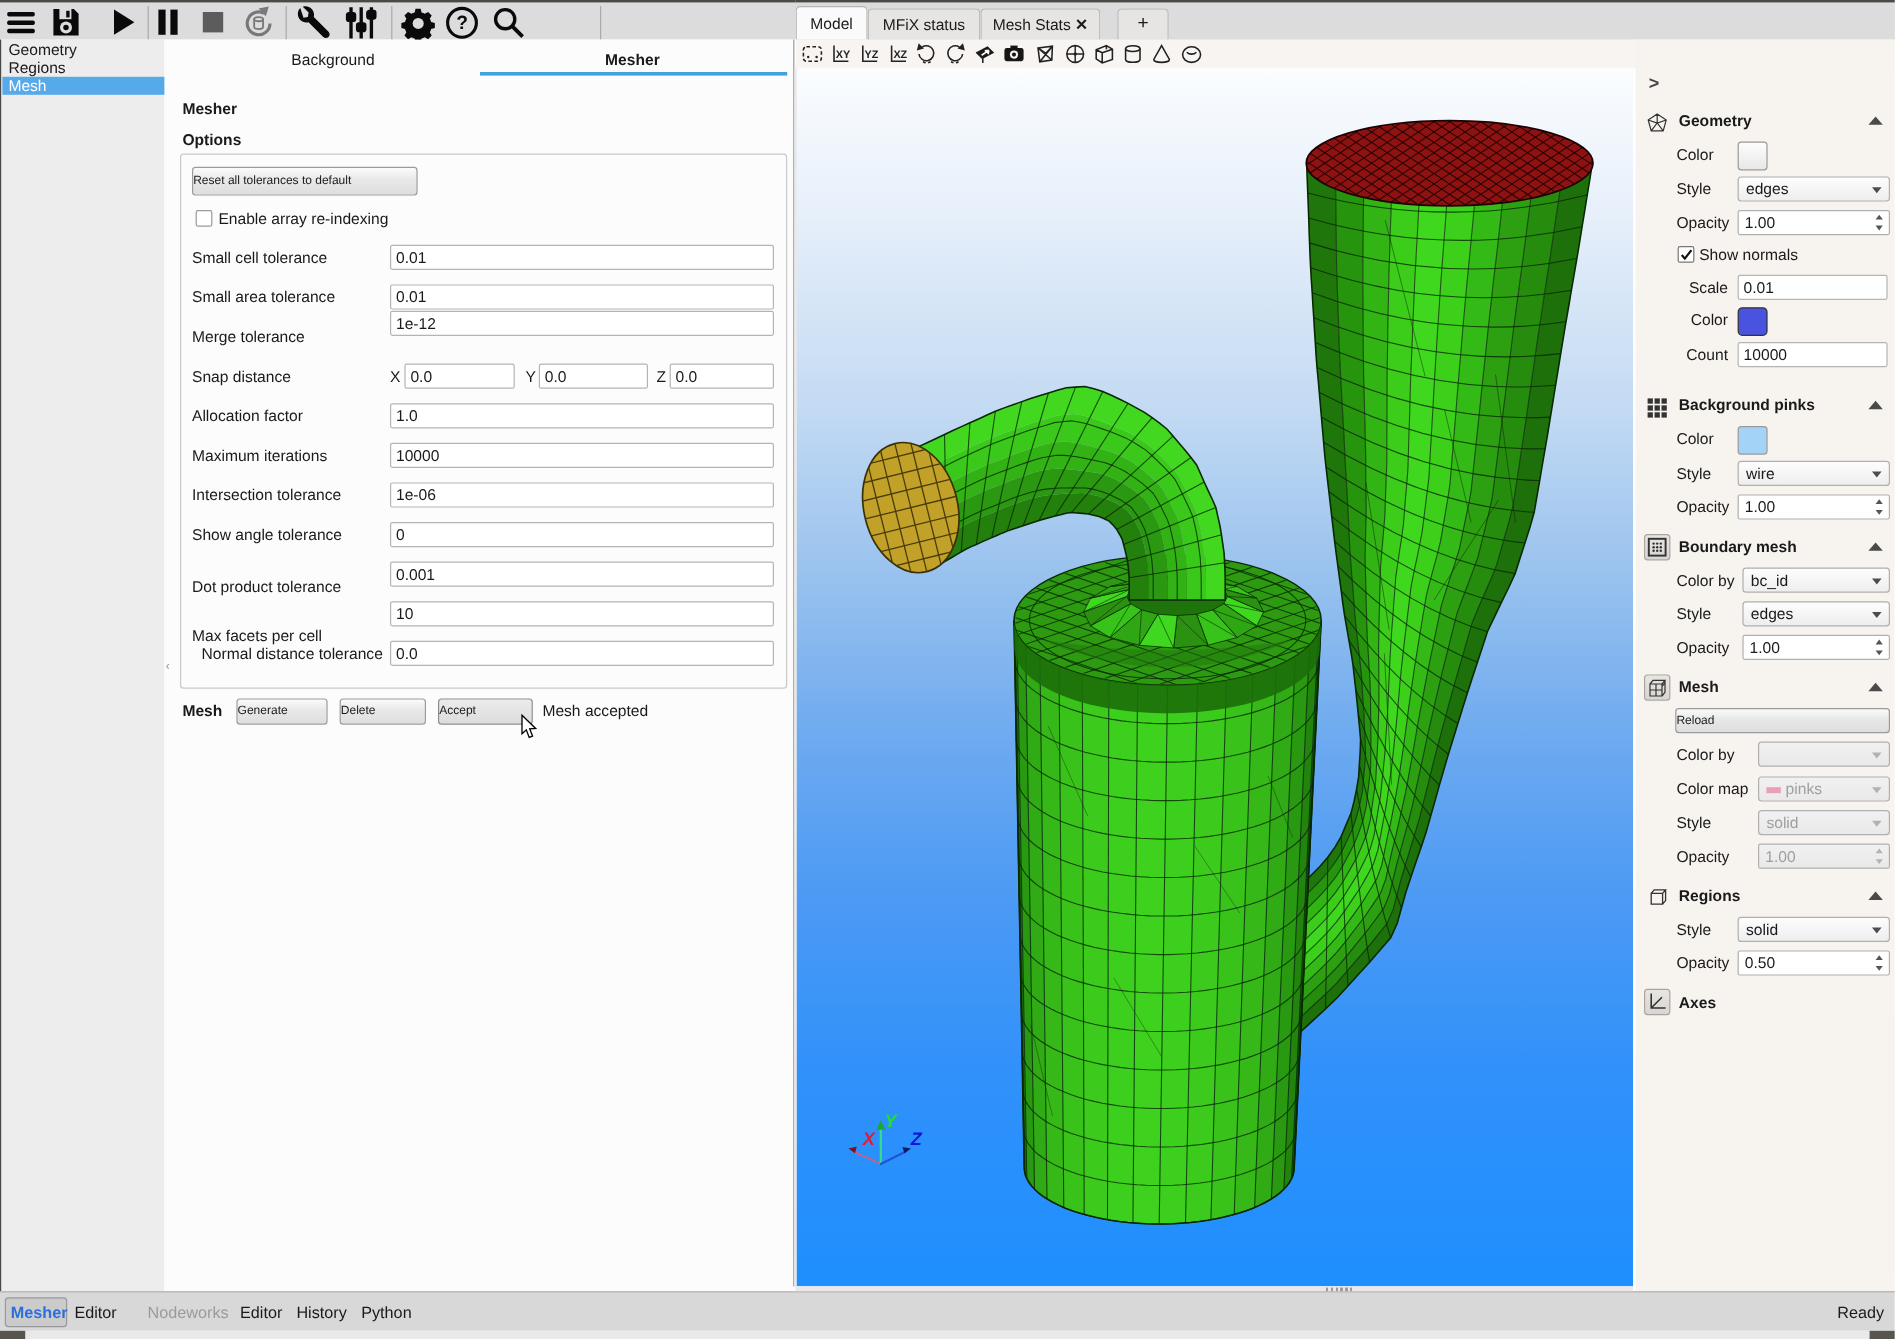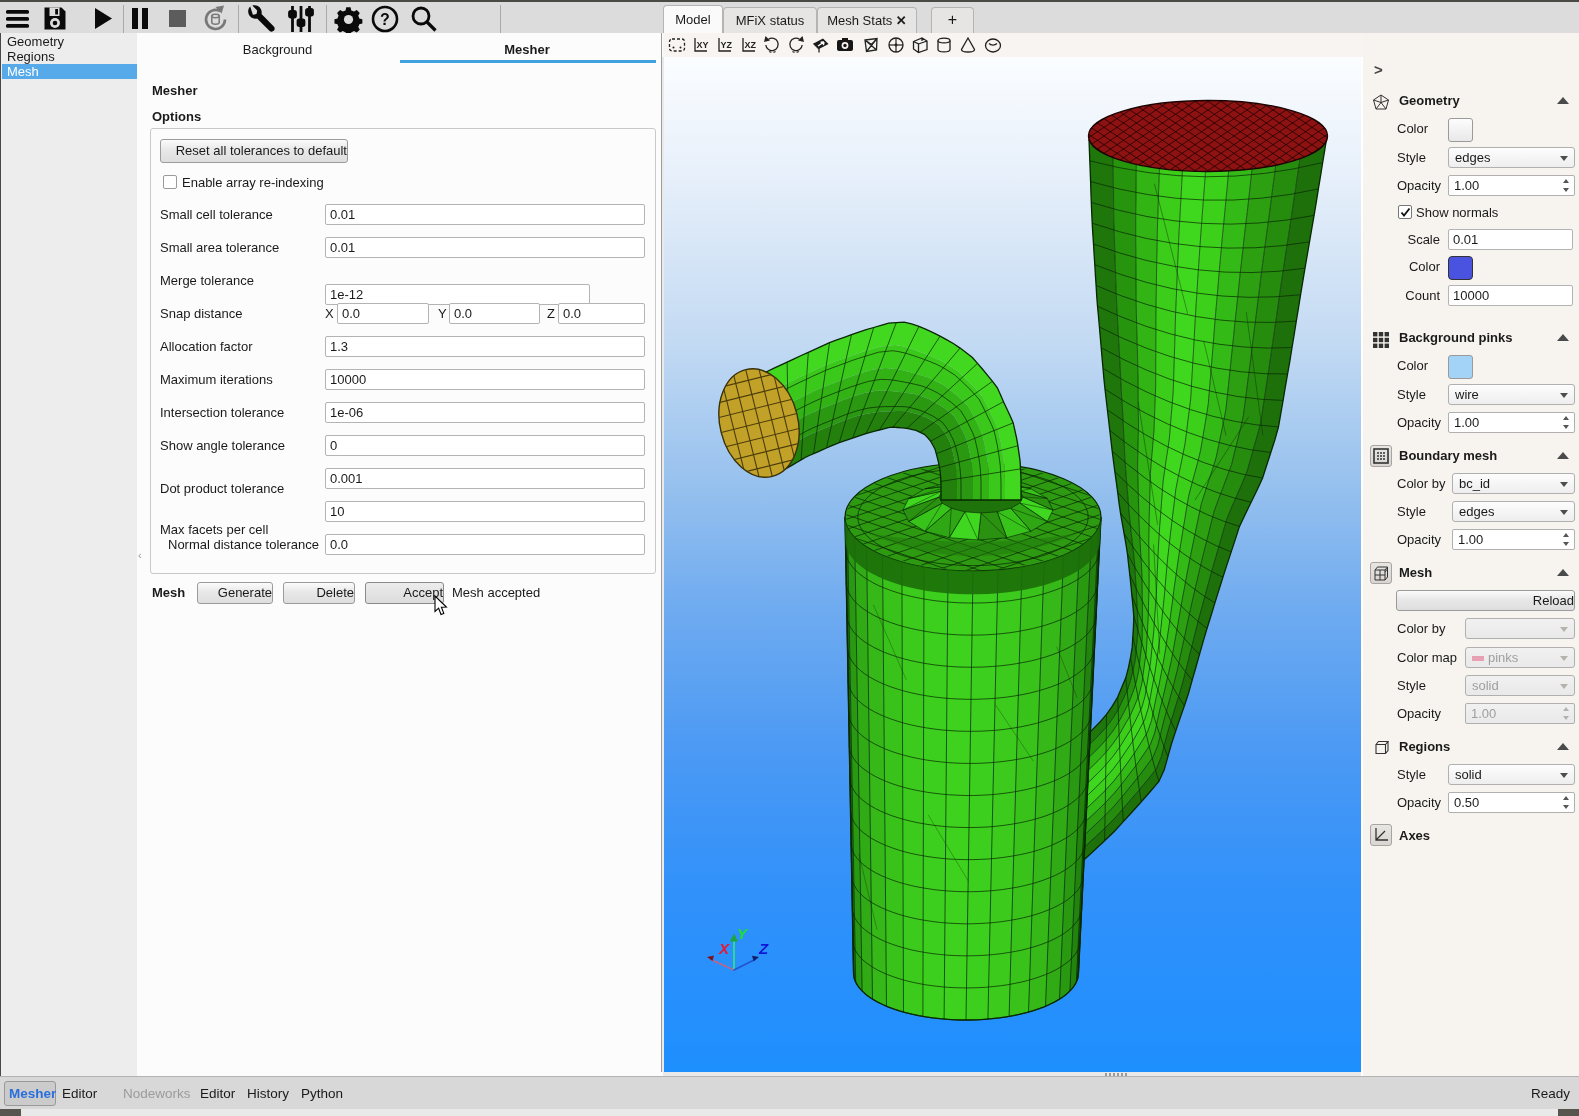--- a/index.html
+++ b/index.html
@@ -6,21 +6,21 @@
 .abs{position:absolute}
 #topbar{left:0;top:0;width:1579px;height:33px;background:#dcdcdc;border-top:2px solid #4a4a45}
 .tsep{position:absolute;top:3px;width:1px;height:28px;background:#aaa}
 #sidebar{left:0;top:33px;width:137px;height:1043px;background:#ededed;border-left:1px solid #4a4a45}
 .sbitem{position:absolute;left:1px;width:136px;height:15px;line-height:15px;padding-left:5px;font-size:13px}
 #leftpanel{left:137px;top:33px;width:526px;height:1043px;background:#fcfcfc}
 .tabtxt{position:absolute;top:9px;height:16px;line-height:16px}
 #tabline{position:absolute;left:263px;top:27px;width:256px;height:3px;background:#42a2e0}
 .blbl{font-weight:bold}
 .inp{position:absolute;background:#fff;border:1px solid #b4b4b4;border-radius:2px;height:21px;line-height:19px;padding-left:4px;font-size:13px}
-.btn{position:absolute;background:linear-gradient(#fbfbfb,#e8e8e8 45%,#dedede);border:1px solid #9b9b9b;border-radius:3px;text-align:right;font-size:13px}
+.btn{position:absolute;background:linear-gradient(#fbfbfb,#e8e8e8 45%,#dedede);border:1px solid #9b9b9b;border-radius:3px;text-align:left;font-size:10px}
 .lbl{position:absolute;height:21px;line-height:21px;font-size:13px;white-space:nowrap}
 #groupbox{position:absolute;left:13px;top:95px;width:506px;height:446px;border:1px solid #c9c9c9;border-radius:3px;background:#fcfcfc}
 .cb{position:absolute;width:14px;height:14px;background:#fff;border:1px solid #9a9a9a;border-radius:2px}
 #righttabs{left:663px;top:0;width:916px;height:33px;background:#dcdcdc;border-top:2px solid #4a4a45}
 .rtab{position:absolute;border:1px solid #b4b4b4;border-bottom:none;border-radius:4px 4px 0 0;text-align:center;font-size:13px;background:#e7e5e3}
 #vtoolbar{left:663px;top:33px;width:916px;height:24px;background:#f7f4f1}
 #viewport{left:663px;top:57px;width:698px;height:1015px}
 #rightpanel{left:1363px;top:33px;width:216px;height:1043px;background:#f7f3ef;font-size:13px}
 .sechead{position:absolute;left:36px;font-weight:bold;font-size:13px;height:16px;line-height:16px}
 .secarr{position:absolute;left:194px;width:0;height:0;border-left:6px solid transparent;border-right:6px solid transparent;border-bottom:7px solid #4a4a4a}
@@ -118,30 +118,30 @@
   <div class="lbl blbl" style="left:15px;top:73px">Options</div>
   <div id="groupbox">
     <div class="btn" style="left:9px;top:10px;width:188px;height:24px;line-height:22px">Reset all tolerances to default</div>
     <div class="cb" style="left:12px;top:46px"></div>
     <div class="lbl" style="left:31px;top:43px">Enable array re-indexing</div>
     <div class="lbl" style="left:9px;top:75px">Small cell tolerance</div>
       <div class="inp" style="left:174px;top:75px;width:320px">0.01</div>
     <div class="lbl" style="left:9px;top:108px">Small area tolerance</div>
       <div class="inp" style="left:174px;top:108px;width:320px">0.01</div>
     <div class="lbl" style="left:9px;top:141px">Merge tolerance</div>
-      <div class="inp" style="left:174px;top:155px;width:265px">1e-12</div>
+      <div class="inp" style="left:174px;top:130px;width:320px">1e-12</div>
     <div class="lbl" style="left:9px;top:174px">Snap distance</div>
       <div class="lbl" style="left:174px;top:174px">X</div>
       <div class="inp" style="left:186px;top:174px;width:92px">0.0</div>
       <div class="lbl" style="left:287px;top:174px">Y</div>
       <div class="inp" style="left:298px;top:174px;width:91px">0.0</div>
       <div class="lbl" style="left:396px;top:174px">Z</div>
       <div class="inp" style="left:407px;top:174px;width:87px">0.0</div>
     <div class="lbl" style="left:9px;top:207px">Allocation factor</div>
-      <div class="inp" style="left:174px;top:207px;width:320px">1.3</div>
+      <div class="inp" style="left:174px;top:207px;width:320px">1.0</div>
     <div class="lbl" style="left:9px;top:240px">Maximum iterations</div>
       <div class="inp" style="left:174px;top:240px;width:320px">10000</div>
     <div class="lbl" style="left:9px;top:273px">Intersection tolerance</div>
       <div class="inp" style="left:174px;top:273px;width:320px">1e-06</div>
     <div class="lbl" style="left:9px;top:306px">Show angle tolerance</div>
       <div class="inp" style="left:174px;top:306px;width:320px">0</div>
     <div class="lbl" style="left:9px;top:349px">Dot product tolerance</div>
       <div class="inp" style="left:174px;top:339px;width:320px">0.001</div>
     <div class="lbl" style="left:9px;top:390px">Max facets per cell</div>
       <div class="inp" style="left:174px;top:372px;width:320px">10</div>

